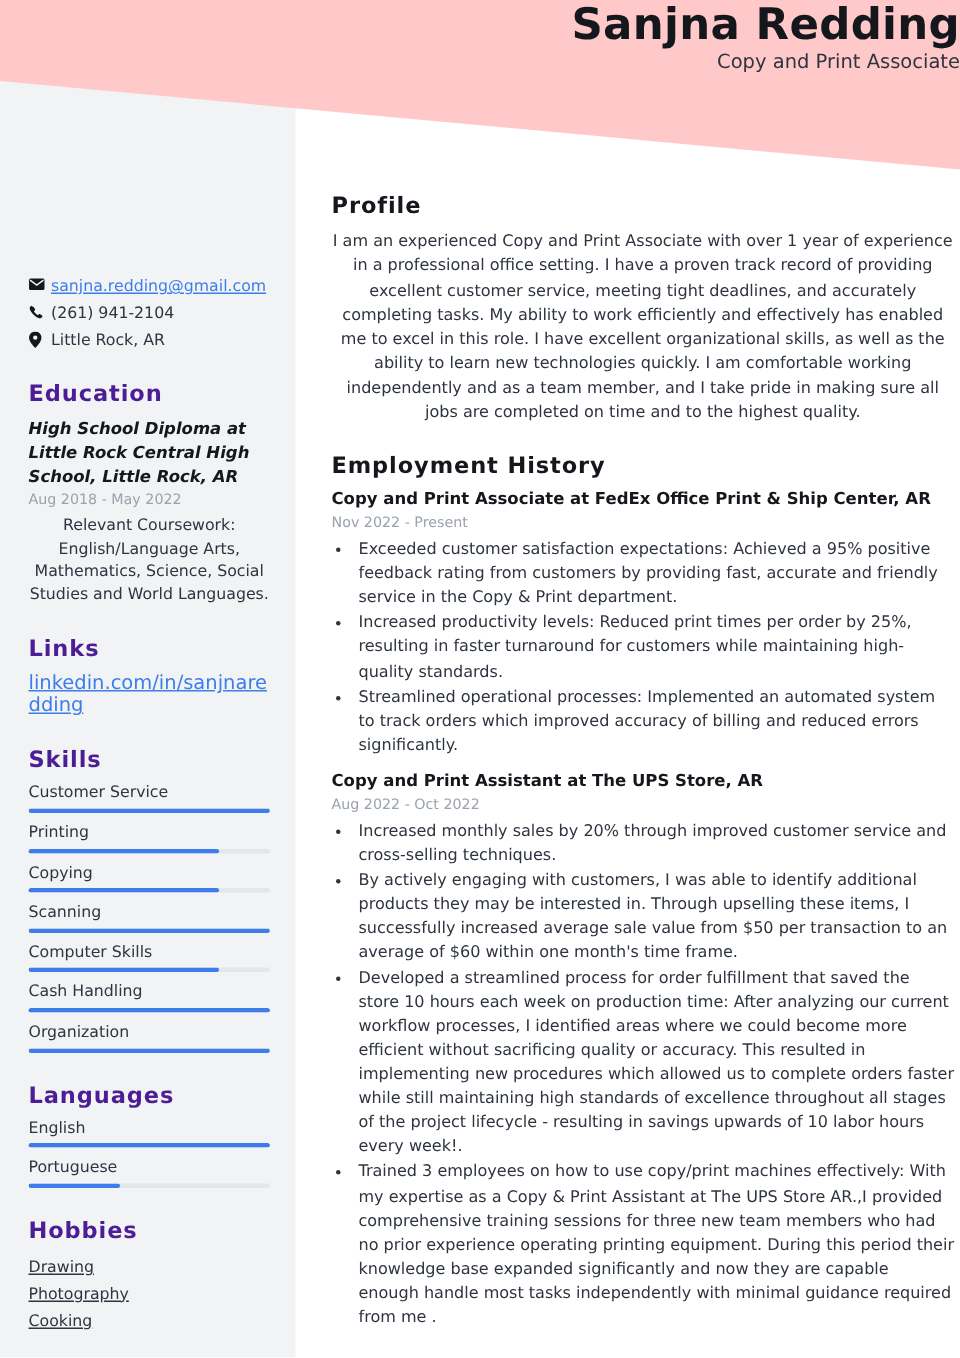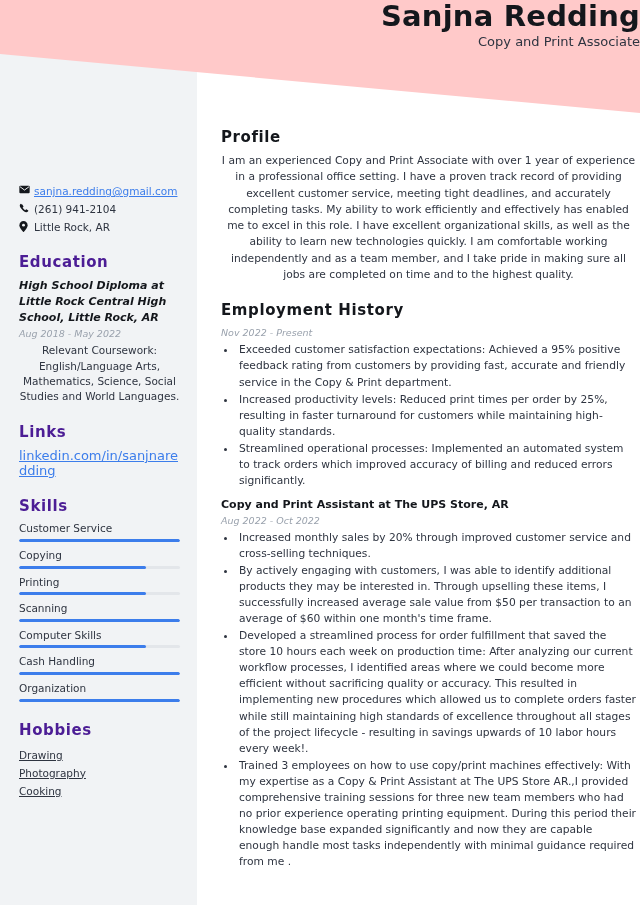--- a/index.html
+++ b/index.html
@@ -65,21 +65,21 @@
     color: #3c7deb; text-decoration: underline; word-break: break-all;
   }
   .side-h {
     font-size: 15px; font-weight: 700; color: #4c1d95;
     letter-spacing: 0.6px; margin: 19px 0 7px 0;
   }
   .edu-title {
     font-size: 11px; font-weight: 700; color: #14171c; line-height: 1.45; font-style: italic;
   }
   .muted-date {
-    font-size: 9.5px; color: #9aa2ad; margin-top: 1px; line-height: 1.4; font-style: italic;
+    font-size: 9.5px; color: #9aa2ad; margin-top: 1px; line-height: 1.4;
   }
   .edu-desc {
     font-size: 10.5px; color: #2e3440; line-height: 1.45; margin-top: 3px; text-align: center;
   }
   .link-line { font-size: 13px; margin-top: 1px; }
   .skill-item { margin-bottom: 7px; }
   .skill-label {
     font-size: 10.5px; color: #2e3440; margin-bottom: 4px; line-height: 1.2;
   }
   .bar-track {
@@ -172,75 +172,91 @@
 
     <div class="side-h">Skills</div>
     <div>
       <div class="skill-item">
         <div class="skill-label">Customer Service</div>
         <div class="bar-track">
             <div class="bar-fill" style="width: 100%;"></div>
           </div>
       </div>
       <div class="skill-item">
+        <div class="skill-label">Printing</div>
+        <div class="bar-track">
+            <div class="bar-fill" style="width: 79%;"></div>
+          </div>
+      </div>
+      <div class="skill-item">
         <div class="skill-label">Copying</div>
         <div class="bar-track">
             <div class="bar-fill" style="width: 79%;"></div>
           </div>
       </div>
       <div class="skill-item">
-        <div class="skill-label">Printing</div>
+        <div class="skill-label">Scanning</div>
+        <div class="bar-track">
+            <div class="bar-fill" style="width: 100%;"></div>
+          </div>
+      </div>
+      <div class="skill-item">
+        <div class="skill-label">Computer Skills</div>
         <div class="bar-track">
             <div class="bar-fill" style="width: 79%;"></div>
           </div>
       </div>
       <div class="skill-item">
-        <div class="skill-label">Scanning</div>
-        <div class="bar-track">
-            <div class="bar-fill" style="width: 100%;"></div>
-          </div>
-      </div>
-      <div class="skill-item">
-        <div class="skill-label">Computer Skills</div>
-        <div class="bar-track">
-            <div class="bar-fill" style="width: 79%;"></div>
-          </div>
-      </div>
-      <div class="skill-item">
         <div class="skill-label">Cash Handling</div>
         <div class="bar-track">
             <div class="bar-fill" style="width: 100%;"></div>
           </div>
       </div>
       <div class="skill-item">
         <div class="skill-label">Organization</div>
         <div class="bar-track">
             <div class="bar-fill" style="width: 100%;"></div>
           </div>
       </div>
     </div>
 
+    <div class="side-h">Languages</div>
+    <div>
+      <div class="skill-item">
+        <div class="skill-label">English</div>
+        <div class="bar-track">
+            <div class="bar-fill" style="width: 100%;"></div>
+          </div>
+      </div>
+      <div class="skill-item">
+        <div class="skill-label">Portuguese</div>
+        <div class="bar-track">
+            <div class="bar-fill" style="width: 38%;"></div>
+          </div>
+      </div>
+    </div>
 
     <div class="side-h">Hobbies</div>
     <div>
       <div class="hobby">Drawing</div>
       <div class="hobby">Photography</div>
       <div class="hobby">Cooking</div>
     </div>
   </div>
 
   <div class="main">
 
     <div class="main-h">Profile</div>
     <div class="profile-text">I am an experienced Copy and Print Associate with over 1 year of experience in a professional office setting. I have a proven track record of providing excellent customer service, meeting tight deadlines, and accurately completing tasks. My ability to work efficiently and effectively has enabled me to excel in this role. I have excellent organizational skills, as well as the ability to learn new technologies quickly. I am comfortable working independently and as a team member, and I take pride in making sure all jobs are completed on time and to the highest quality.</div>
 
     <div class="sec-gap">
       <div class="main-h">Employment History</div>
 
       <div>
+        <div class="job-title">Copy and Print Associate at FedEx Office Print &amp; Ship Center, AR</div>
         <div class="muted-date">Nov 2022 - Present</div>
         <ul class="bullets">
           <li>Exceeded customer satisfaction expectations: Achieved a 95% positive feedback rating from customers by providing fast, accurate and friendly service in the Copy &amp; Print department.</li>
           <li>Increased productivity levels: Reduced print times per order by 25%, resulting in faster turnaround for customers while maintaining high-quality standards.</li>
           <li>Streamlined operational processes: Implemented an automated system to track orders which improved accuracy of billing and reduced errors significantly.</li>
         </ul>
       </div>
 
       <div class="job-block">
         <div class="job-title">Copy and Print Assistant at The UPS Store, AR</div>

